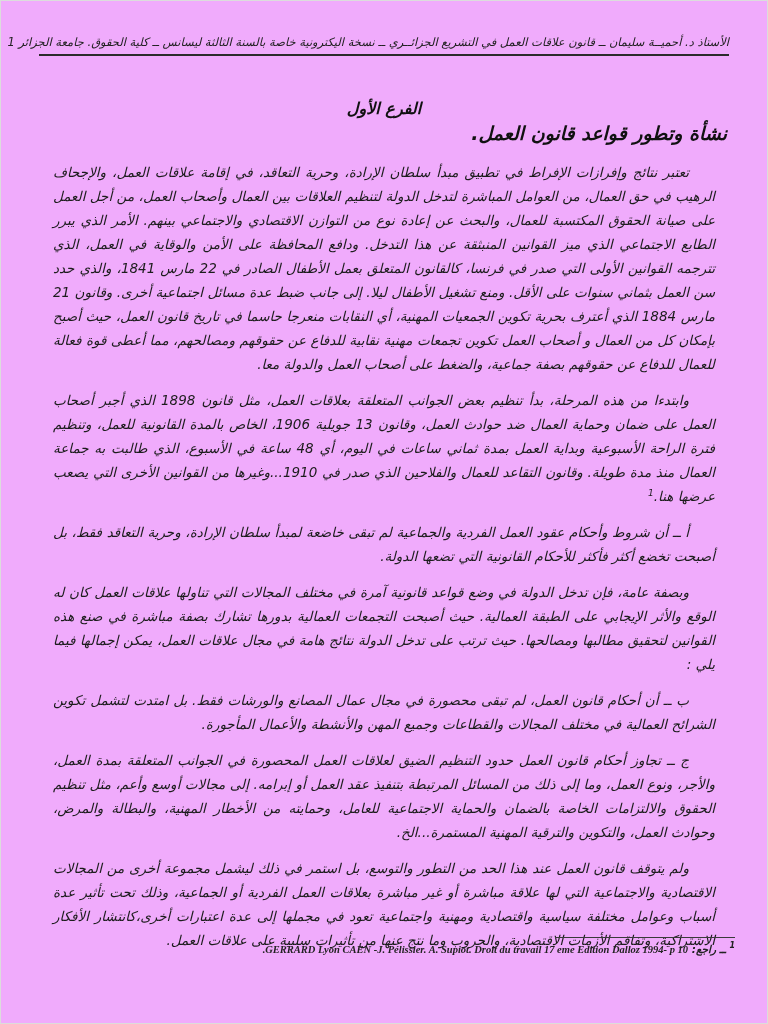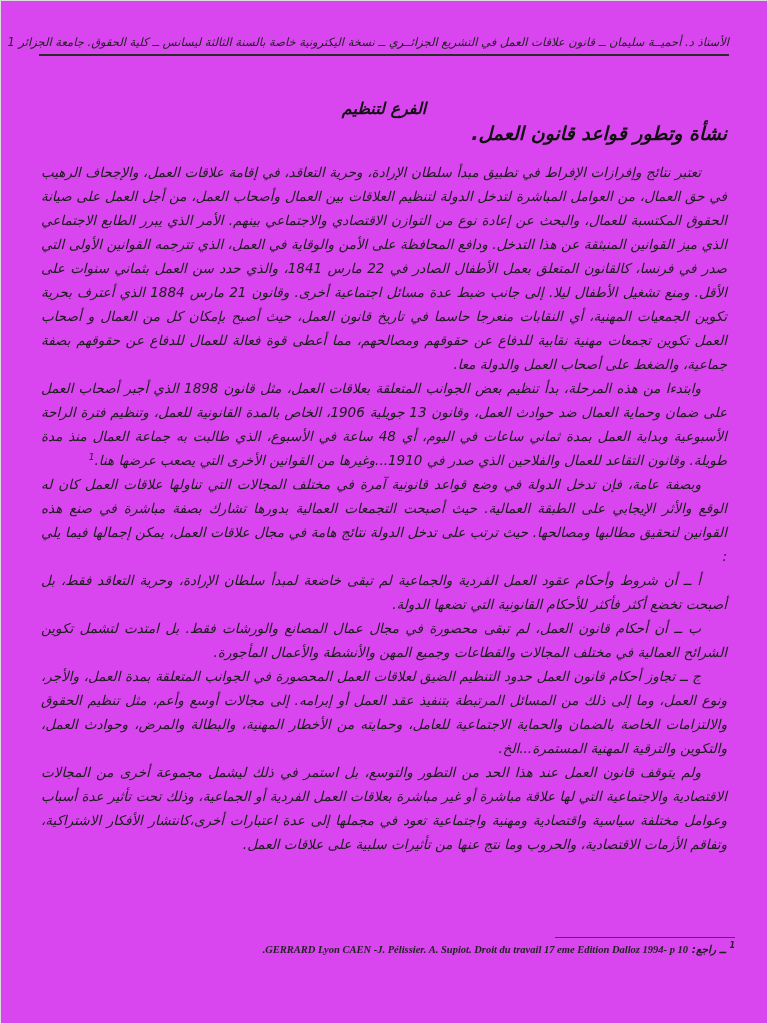--- a/index.html
+++ b/index.html
@@ -5,21 +5,21 @@
   html, body {
     margin: 0;
     padding: 0;
     background: #e8e8e8;
   }
   .page {
     position: relative;
     width: 768px;
     height: 1024px;
     margin: 0 auto;
-    background: #d946ef;
+    background: #f0abfc;
     border: 1px solid #dcdcdc;
     box-sizing: border-box;
     color: #1c1c1c;
     font-family: "DejaVu Sans", sans-serif;
     overflow: hidden;
   }
 
   
   .running-header {
     position: absolute;
@@ -59,21 +59,21 @@
   }
   .doc-subtitle {
     margin: 4px 0 16px 0;
     text-align: right;
     font-size: 19px;
     font-weight: bold;
     font-style: italic;
     color: #111;
   }
   .para {
-    margin: 0;
+    margin: 12px;
     font-size: 13.5px;
     line-height: 24px;
     text-align: justify;
     text-indent: 26px;
     font-style: italic;
     color: #1c1c1c;
   }
   .fn-ref {
     font-size: 9px;
     font-style: italic;
@@ -114,30 +114,30 @@
 <body>
 
 <div class="page">
 
   <div class="running-header">
     <div class="header-text">الأستاذ د. أحميــة سليمان ــ قانون علاقات العمل في التشريع الجزائــري ــ نسخة اليكترونية خاصة بالسنة الثالثة ليسانس ــ كلية الحقوق. جامعة الجزائر 1</div>
     <hr class="header-rule">
   </div>
 
   <div class="doc-main">
-    <h1 class="doc-title">الفرع لتنظيم</h1>
+    <h1 class="doc-title">الفرع الأول</h1>
     <h2 class="doc-subtitle">نشأة وتطور قواعد قانون العمل.</h2>
 
     <p class="para">تعتبر نتائج وإفرازات الإفراط في تطبيق مبدأ سلطان الإرادة، وحرية التعاقد، في إقامة علاقات العمل، والإجحاف الرهيب في حق العمال، من العوامل المباشرة لتدخل الدولة لتنظيم العلاقات بين العمال وأصحاب العمل، من أجل العمل على صيانة الحقوق المكتسبة للعمال، والبحث عن إعادة نوع من التوازن الاقتصادي والاجتماعي بينهم. الأمر الذي يبرر الطابع الاجتماعي الذي ميز القوانين المنبثقة عن هذا التدخل. ودافع المحافظة على الأمن والوقاية في العمل، الذي تترجمه القوانين الأولى التي صدر في فرنسا، كالقانون المتعلق بعمل الأطفال الصادر في 22 مارس 1841، والذي حدد سن العمل بثماني سنوات على الأقل. ومنع تشغيل الأطفال ليلا. إلى جانب ضبط عدة مسائل اجتماعية أخرى. وقانون 21 مارس 1884 الذي أعترف بحرية تكوين الجمعيات المهنية، أي النقابات منعرجا حاسما في تاريخ قانون العمل، حيث أصبح بإمكان كل من العمال و أصحاب العمل تكوين تجمعات مهنية نقابية للدفاع عن حقوقهم ومصالحهم، مما أعطى قوة فعالة للعمال للدفاع عن حقوقهم بصفة جماعية، والضغط على أصحاب العمل والدولة معا.</p>
 
     <p class="para"><span>وابتدءا من هذه المرحلة، بدأ تنظيم بعض الجوانب المتعلقة بعلاقات العمل، مثل قانون 1898 الذي أجبر أصحاب العمل على ضمان وحماية العمال ضد حوادث العمل، وقانون 13 جويلية 1906، الخاص بالمدة القانونية للعمل، وتنظيم فترة الراحة الأسبوعية وبداية العمل بمدة ثماني ساعات في اليوم، أي 48 ساعة في الأسبوع، الذي طالبت به جماعة العمال منذ مدة طويلة. وقانون التقاعد للعمال والفلاحين الذي صدر في 1910...وغيرها من القوانين الأخرى التي يصعب عرضها هنا.</span><sup class="fn-ref">1</sup></p>
 
+    <p class="para">أ ــ أن شروط وأحكام عقود العمل الفردية والجماعية لم تبقى خاضعة لمبدأ سلطان الإرادة، وحرية التعاقد فقط، بل أصبحت تخضع أكثر فأكثر للأحكام القانونية التي تضعها الدولة.</p>
+
     <p class="para">وبصفة عامة، فإن تدخل الدولة في وضع قواعد قانونية آمرة في مختلف المجالات التي تناولها علاقات العمل كان له الوقع والأثر الإيجابي على الطبقة العمالية. حيث أصبحت التجمعات العمالية بدورها تشارك بصفة مباشرة في صنع هذه القوانين لتحقيق مطالبها ومصالحها. حيث ترتب على تدخل الدولة نتائج هامة في مجال علاقات العمل، يمكن إجمالها فيما يلي :</p>
-
-    <p class="para">أ ــ أن شروط وأحكام عقود العمل الفردية والجماعية لم تبقى خاضعة لمبدأ سلطان الإرادة، وحرية التعاقد فقط، بل أصبحت تخضع أكثر فأكثر للأحكام القانونية التي تضعها الدولة.</p>
 
     <p class="para">ب ــ أن أحكام قانون العمل، لم تبقى محصورة في مجال عمال المصانع والورشات فقط. بل امتدت لتشمل تكوين الشرائح العمالية في مختلف المجالات والقطاعات وجميع المهن والأنشطة والأعمال المأجورة.</p>
 
     <p class="para">ج ــ تجاوز أحكام قانون العمل حدود التنظيم الضيق لعلاقات العمل المحصورة في الجوانب المتعلقة بمدة العمل، والأجر، ونوع العمل، وما إلى ذلك من المسائل المرتبطة بتنفيذ عقد العمل أو إبرامه. إلى مجالات أوسع وأعم، مثل تنظيم الحقوق والالتزامات الخاصة بالضمان والحماية الاجتماعية للعامل، وحمايته من الأخطار المهنية، والبطالة والمرض، وحوادث العمل، والتكوين والترقية المهنية المستمرة...الخ.</p>
 
     <p class="para">ولم يتوقف قانون العمل عند هذا الحد من التطور والتوسع، بل استمر في ذلك ليشمل مجموعة أخرى من المجالات الاقتصادية والاجتماعية التي لها علاقة مباشرة أو غير مباشرة بعلاقات العمل الفردية أو الجماعية، وذلك تحت تأثير عدة أسباب وعوامل مختلفة سياسية واقتصادية ومهنية واجتماعية تعود في مجملها إلى عدة اعتبارات أخرى،كانتشار الأفكار الاشتراكية، وتفاقم الأزمات الاقتصادية، والحروب وما نتج عنها من تأثيرات سلبية على علاقات العمل.</p>
   </div>
 
   <div class="footnote-area">
     <hr class="footnote-rule">

